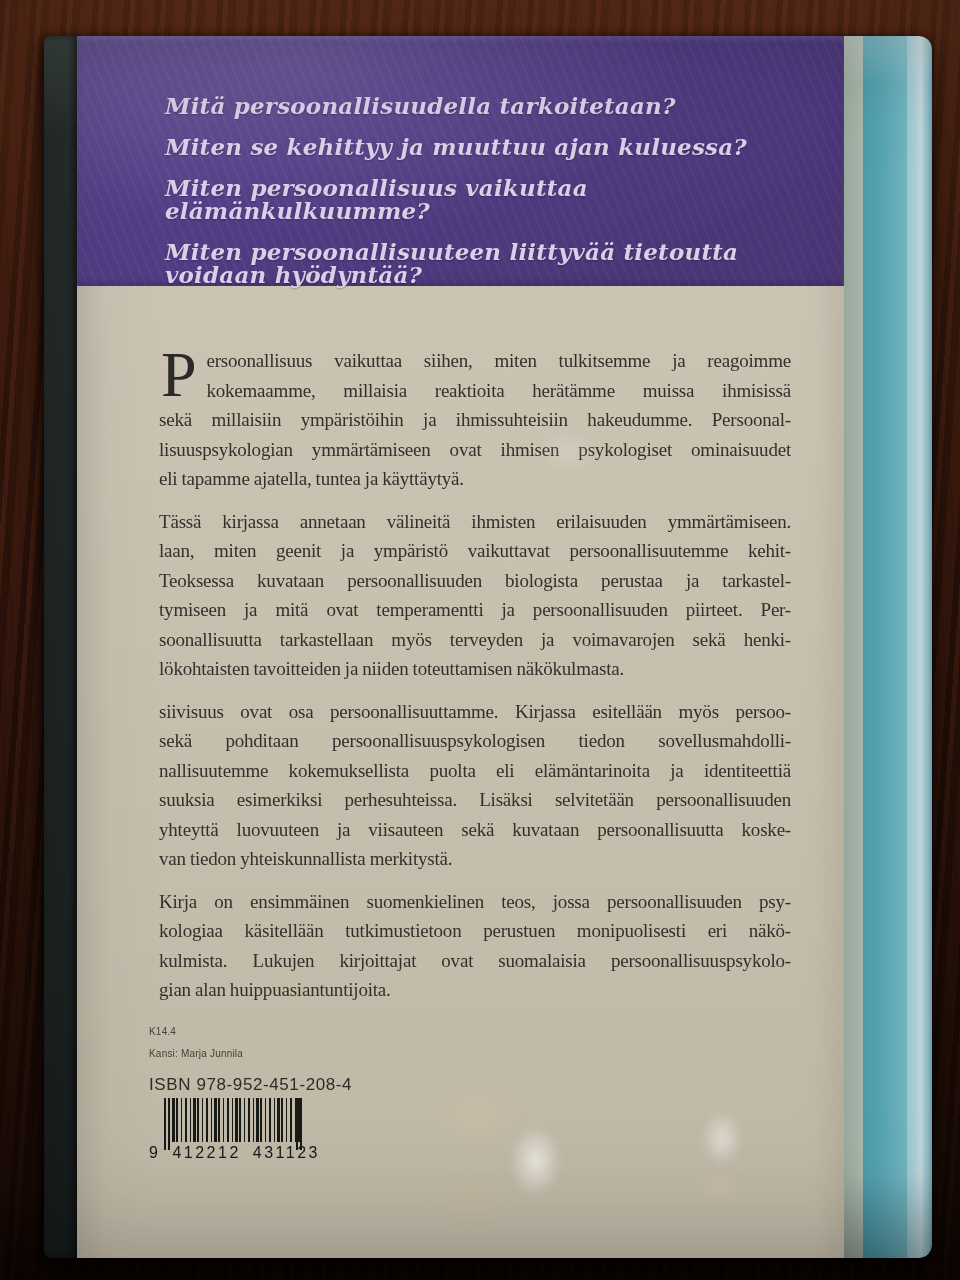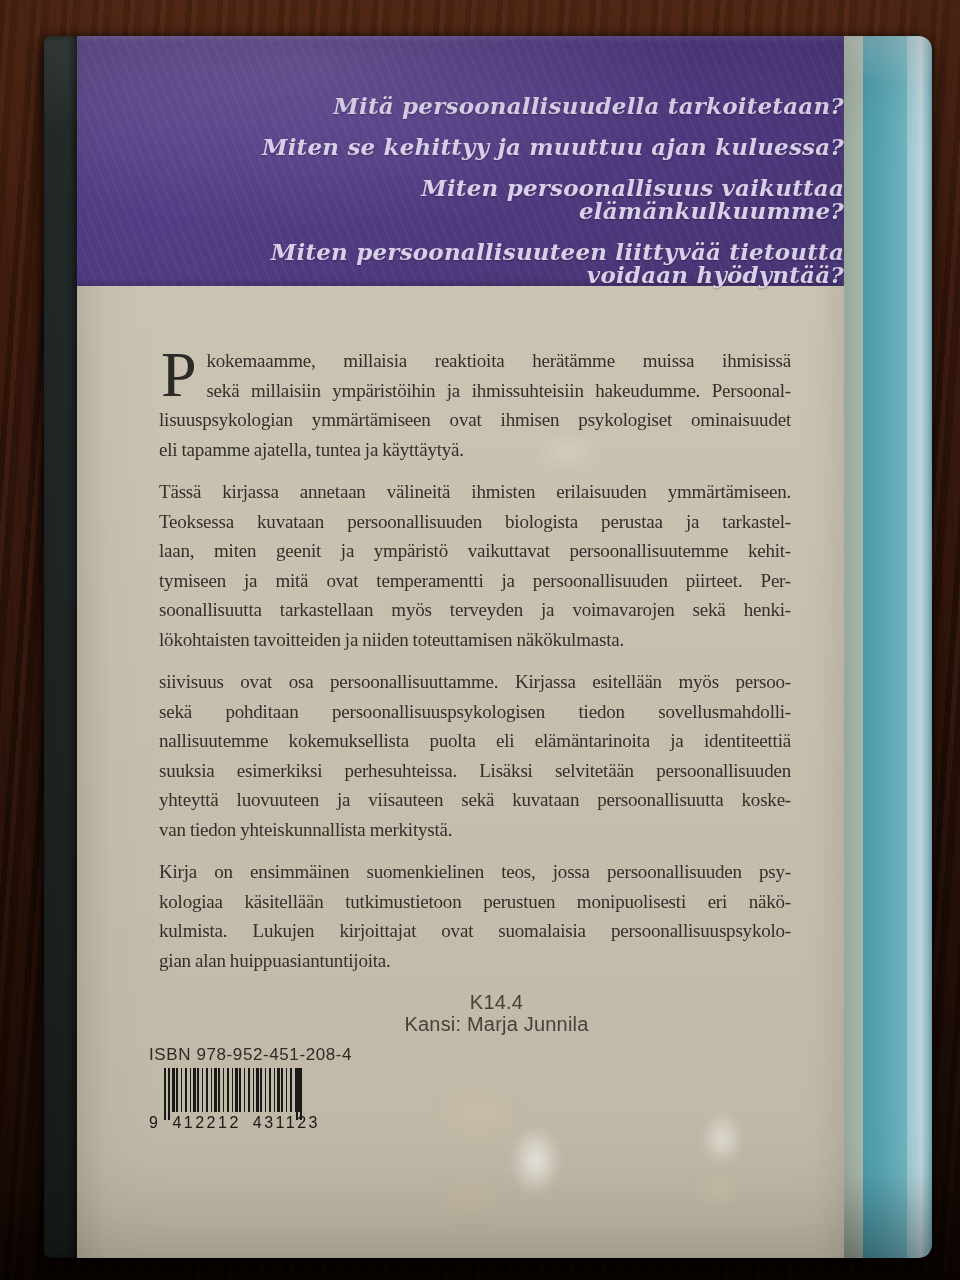--- a/index.html
+++ b/index.html
@@ -40,21 +40,20 @@
   }
   
   .purple-band {
     position:relative; height:250px;
     background-color:var(--purple-band);
     background-image:
       radial-gradient(ellipse 600px 260px at 30% 10%, rgba(255,255,255,.10), transparent 65%),
       linear-gradient(155deg, rgba(255,255,255,.07) 0%, transparent 35%, rgba(0,0,0,.12) 85%),
       repeating-linear-gradient(68deg, rgba(255,255,255,.035) 0 2px, transparent 2px 9px);
     box-shadow: inset 0 3px 5px rgba(255,255,255,.12), inset 0 -3px 6px rgba(0,0,0,.18);
-    text-align: right;
   }
   .questions { padding:58px 0 0 88px; }
   .question-line {
     font-family:"DejaVu Serif", serif;
     font-style:italic; font-weight:bold;
     font-size:23px; line-height:23px; margin-bottom:18px;
     color:var(--question-text);
     text-shadow:0 1px 2px rgba(0,0,0,.28);
     letter-spacing:.2px;
   }
@@ -66,21 +65,21 @@
   }
   .para { margin-bottom:13px; }
   .line { text-align:justify; text-align-last:justify; -moz-text-align-last:justify; height:29.5px; overflow:hidden; }
   .line.last { text-align-last:left;font-family:Liberation Serif, serif; -moz-text-align-last:left; }
   .dropcap {
     float:left; font-size:64px; line-height:52px; height:56px;
     padding:3px 10px 0 2px; color:#2c2a27;
   }
   
   .footer { margin:16px 0 0 72px; font-family:"Liberation Sans", sans-serif; }
-  .meta-line { font-size:20px; line-height:22px; color:#45423c; letter-spacing:.2px;text-align:center; }
+  .meta-line { font-size:10px; line-height:22px; color:#45423c; letter-spacing:.2px; }
   .isbn { margin-top:9px; font-size:17px; line-height:21px; color:#2d2b27; letter-spacing:.6px; }
   .barcode { margin-top:3px; width:180px; }
   .bars {
     height:44px; margin-left:15px; width:138px; position:relative;
     background:repeating-linear-gradient(90deg,
       var(--barcode-ink) 0 2px, transparent 2px 5px,
       var(--barcode-ink) 5px 6px, transparent 6px 8px,
       var(--barcode-ink) 8px 11px, transparent 11px 12px,
       var(--barcode-ink) 12px 14px, transparent 14px 17px,
       var(--barcode-ink) 17px 18px, transparent 18px 21px);
@@ -138,29 +137,30 @@
             <div class="question-line">Mitä persoonallisuudella tarkoitetaan?</div>
             <div class="question-line">Miten se kehittyy ja muuttuu ajan kuluessa?</div>
             <div class="question-line">Miten persoonallisuus vaikuttaa elämänkulkuumme?</div>
             <div class="question-line">Miten persoonallisuuteen liittyvää tietoutta voidaan hyödyntää?</div>
           </div>
       </div>
 
       <div class="body-text">
           <div class="para">
             <span class="dropcap">P</span>
+            <div class="line">ersoonallisuus vaikuttaa siihen, miten tulkitsemme ja reagoimme</div>
             <div class="line">kokemaamme, millaisia reaktioita herätämme muissa ihmisissä</div>
             <div class="line">sekä millaisiin ympäristöihin ja ihmissuhteisiin hakeudumme. Persoonal-</div>
             <div class="line">lisuuspsykologian ymmärtämiseen ovat ihmisen psykologiset ominaisuudet</div>
             <div class="line last">eli tapamme ajatella, tuntea ja käyttäytyä.</div>
           </div>
           <div class="para">
             <div class="line">Tässä kirjassa annetaan välineitä ihmisten erilaisuuden ymmärtämiseen.</div>
+            <div class="line">laan, miten geenit ja ympäristö vaikuttavat persoonallisuutemme kehit-</div>
             <div class="line">Teoksessa kuvataan persoonallisuuden biologista perustaa ja tarkastel-</div>
-            <div class="line">laan, miten geenit ja ympäristö vaikuttavat persoonallisuutemme kehit-</div>
             <div class="line">tymiseen ja mitä ovat temperamentti ja persoonallisuuden piirteet. Per-</div>
             <div class="line">soonallisuutta tarkastellaan myös terveyden ja voimavarojen sekä henki-</div>
             <div class="line last">lökohtaisten tavoitteiden ja niiden toteuttamisen näkökulmasta.</div>
           </div>
           <div class="para">
             <div class="line">siivisuus ovat osa persoonallisuuttamme. Kirjassa esitellään myös persoo-</div>
             <div class="line">sekä pohditaan persoonallisuuspsykologisen tiedon sovellusmahdolli-</div>
             <div class="line">nallisuutemme kokemuksellista puolta eli elämäntarinoita ja identiteettiä</div>
             <div class="line">suuksia esimerkiksi perhesuhteissa. Lisäksi selvitetään persoonallisuuden</div>
             <div class="line">yhteyttä luovuuteen ja viisauteen sekä kuvataan persoonallisuutta koske-</div>

